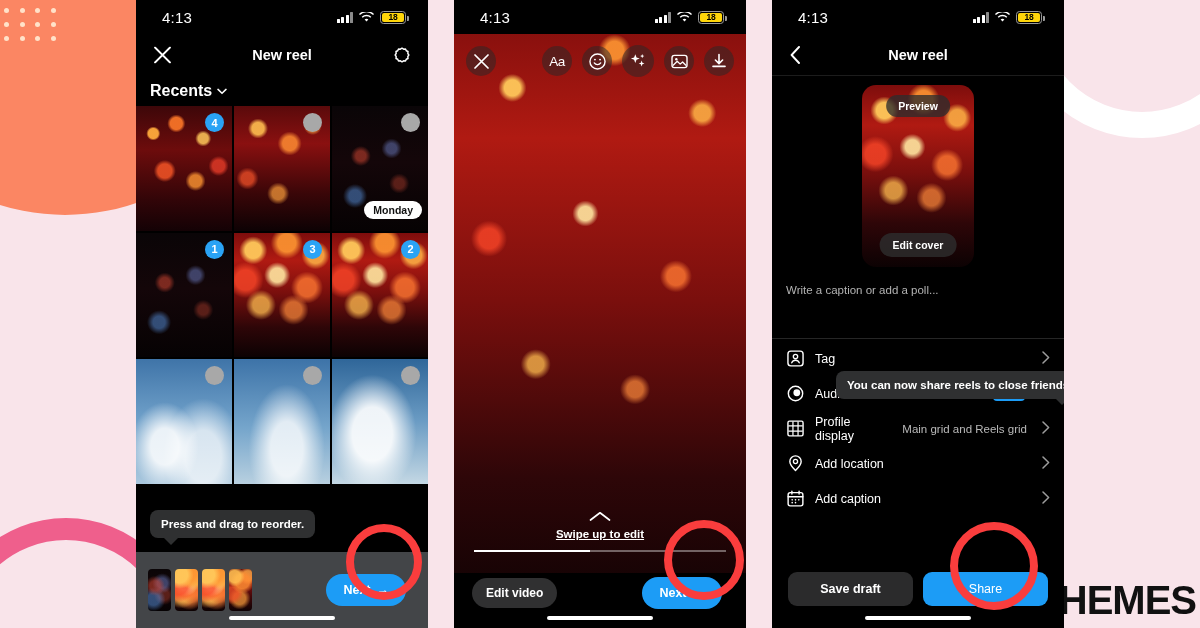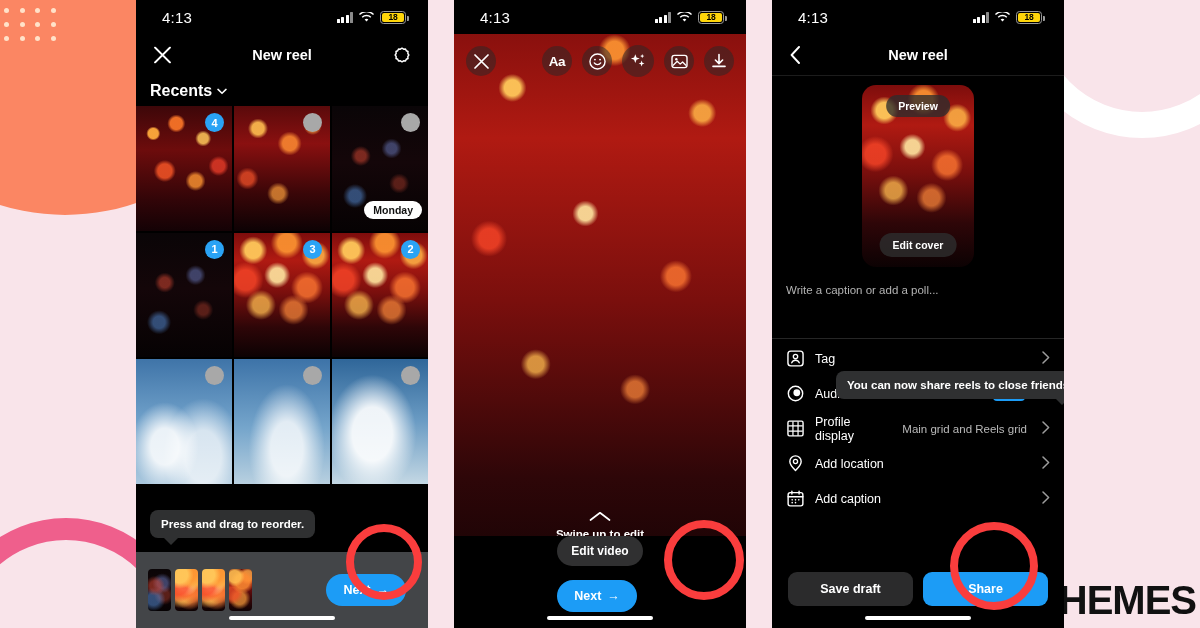--- a/index.html
+++ b/index.html
@@ -209,25 +209,24 @@
     text-align:center; z-index:20;text-decoration:underline;
   }
   .swipeup .chev { font-size:17px; line-height:12px; font-weight:300; }
   .swipeup .lbl { font-size:11.5px; font-weight:600; margin-top:5px; }
   .scrubber {
     position:absolute; left:20px; right:20px; bottom: 76px;
     height:2px; background:rgba(255,255,255,.38); z-index:20;
   }
   .scrubber i { display:block; height:100%; background:#fff; }
   .editbar {
-    position:absolute; left:0; right:0; bottom:0; height: 92px;
+    position:absolute; left:0; right:0; bottom:0; height: 55px;
     background:#000; display:flex; align-items:center;
     justify-content:space-between; padding: 0 18px 16px;
     z-index: 21;
-    flex-direction: column;
   }
   .pillbtn {
     background:#303031; color:#fff; border:none;
     font-size:12px; font-weight:600; border-radius:16px;
     padding: 8px 14px; cursor:pointer;
   }
 
   
   .preview-wrap {
     height: 200px; display:flex; align-items:center; justify-content:center;
@@ -272,21 +271,21 @@
     position:absolute; left:0; right:0; bottom:0; height:64px;
     background:#000; display:flex; align-items:flex-start; gap:10px;
     padding: 8px 16px 0;
   }
   .btn-draft {
     flex:1; background:#2b2b2c; color:#fff; border:none;
     border-radius:9px; height:34px; font-size:12.5px; font-weight:700; cursor:pointer;
   }
   .btn-share {
     flex:1; background:#1c9cf6; color:#fff; border:none;
-    border-radius:9px; height:34px; font-size:12.5px; font-weight:700; cursor:pointer;
+    border-radius:9px; height:34px; font-size:12.5px; font-weight:400; cursor:pointer;
   }
 
   
   .lantern-a {
     background:
       radial-gradient(circle at 18% 22%, rgba(255,170,60,.95) 0 5px, transparent 7px),
       radial-gradient(circle at 42% 14%, rgba(255,120,40,.9) 0 6px, transparent 9px),
       radial-gradient(circle at 70% 26%, rgba(255,200,90,.85) 0 5px, transparent 8px),
       radial-gradient(circle at 30% 52%, rgba(255,90,40,.8) 0 7px, transparent 11px),
       radial-gradient(circle at 62% 60%, rgba(255,150,50,.8) 0 6px, transparent 10px),
@@ -488,21 +487,21 @@
     </div>
 
     <div class="edittoolbar">
       <div class="circbtn">
         <svg width="15" height="15" viewBox="0 0 15 15">
             <path d="M1 1 14 14M14 1 1 14" stroke="#fff" stroke-width="1.7" stroke-linecap="round"></path>
           </svg>
       </div>
       <div style="display:flex; gap:10px; align-items:center;">
         <div class="circbtn">
-          <span style="font-size:13.5px;font-weight:700;letter-spacing:-.5px;">Aa</span>
+          <span style="font-size:13.5px;font-weight:400;letter-spacing:-.5px;">Aa</span>
         </div>
         <div class="circbtn">
           <svg width="17" height="17" viewBox="0 0 18 18">
               <path d="M9 1a8 8 0 1 1-8 8 8 8 0 0 1 8-8Z" fill="none" stroke="#fff" stroke-width="1.5"></path>
               <circle cx="6.3" cy="7" r="1" fill="#fff"></circle>
               <circle cx="11.7" cy="7" r="1" fill="#fff"></circle>
               <path d="M5.6 10.5a4 4 0 0 0 6.8 0" stroke="#fff" stroke-width="1.4" fill="none" stroke-linecap="round"></path>
             </svg>
         </div>
         <div class="circbtn lg">

